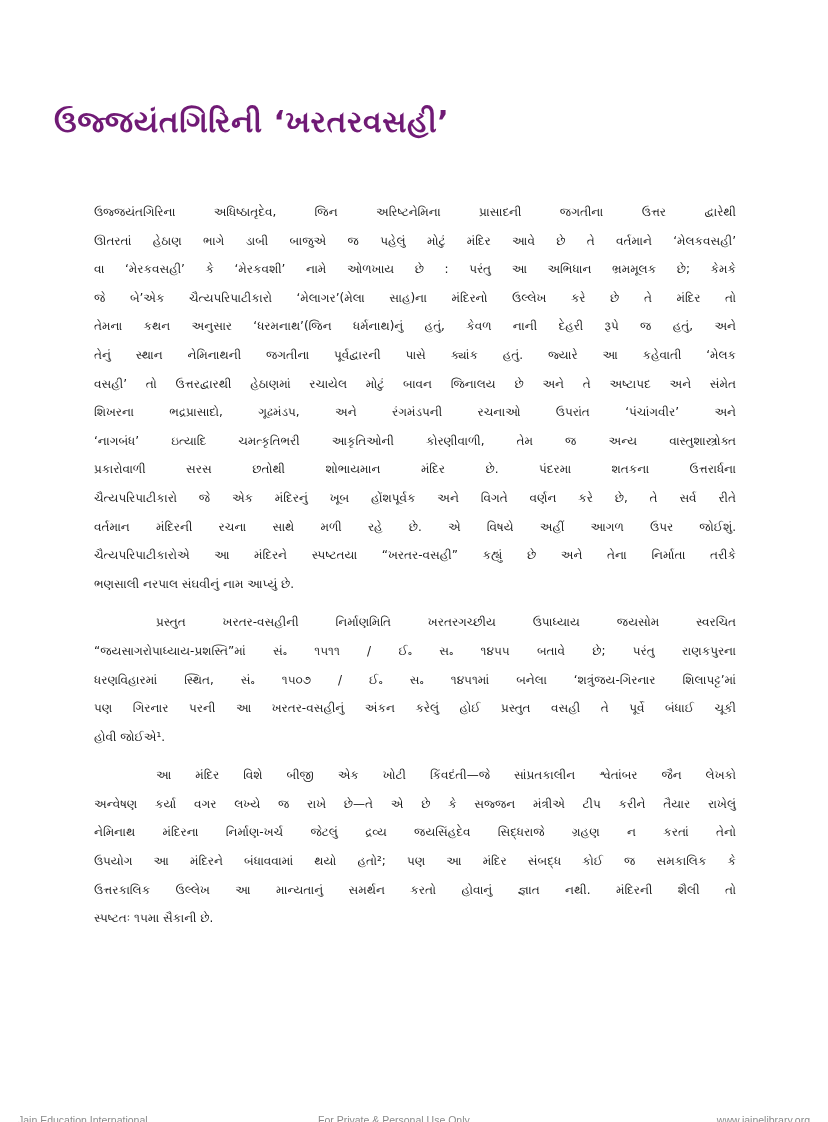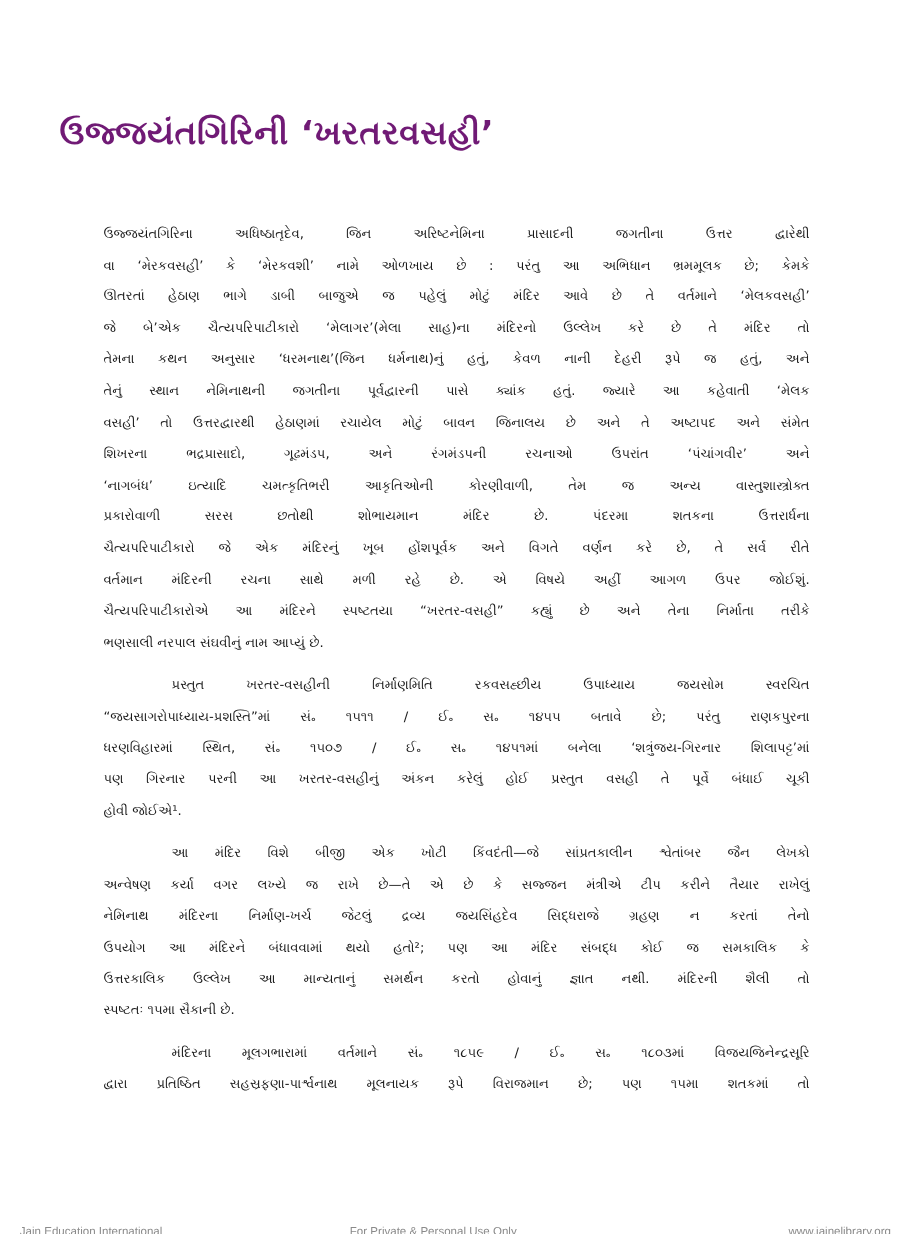--- a/index.html
+++ b/index.html
@@ -19,56 +19,52 @@
 </head>
 <body>
 
 <div class="page">
   <div class="title">ઉજ્જયંતગિરિની ‘ખરતરવસહી’</div>
 
   <div class="body">
 
     <div class="para">
       <span class="line">ઉજ્જયંતગિરિના અધિષ્ઠાતૃદેવ, જિન અરિષ્ટનેમિના પ્રાસાદની જગતીના ઉત્તર દ્વારેથી</span>
+      <span class="line">ઊતરતાં હેઠાણ ભાગે ડાબી બાજુએ જ પહેલું મોટું મંદિર આવે છે તે વર્તમાને ‘મેલકવસહી’</span>
       <span class="line">વા ‘મેરકવસહી’ કે ‘મેરકવશી’ નામે ઓળખાય છે : પરંતુ આ અભિધાન ભ્રમમૂલક છે; કેમકે</span>
-      <span class="line">ઊતરતાં હેઠાણ ભાગે ડાબી બાજુએ જ પહેલું મોટું મંદિર આવે છે તે વર્તમાને ‘મેલકવસહી’</span>
       <span class="line">જે બે’એક ચૈત્યપરિપાટીકારો ‘મેલાગર’(મેલા સાહ)ના મંદિરનો ઉલ્લેખ કરે છે તે મંદિર તો</span>
       <span class="line">તેમના કથન અનુસાર ‘ધરમનાથ’(જિન ધર્મનાથ)નું હતું, કેવળ નાની દેહરી રૂપે જ હતું, અને</span>
       <span class="line">તેનું સ્થાન નેમિનાથની જગતીના પૂર્વદ્વારની પાસે ક્યાંક હતું. જ્યારે આ કહેવાતી ‘મેલક</span>
       <span class="line">વસહી’ તો ઉત્તરદ્વારથી હેઠાણમાં રચાયેલ મોટું બાવન જિનાલય છે અને તે અષ્ટાપદ અને સંમેત</span>
       <span class="line">શિખરના ભદ્રપ્રાસાદો, ગૂઢમંડપ, અને રંગમંડપની રચનાઓ ઉપરાંત ‘પંચાંગવીર’ અને</span>
       <span class="line">‘નાગબંધ’ ઇત્યાદિ ચમત્કૃતિભરી આકૃતિઓની કોરણીવાળી, તેમ જ અન્ય વાસ્તુશાસ્ત્રોક્ત</span>
       <span class="line">પ્રકારોવાળી સરસ છતોથી શોભાયમાન મંદિર છે. પંદરમા શતકના ઉત્તરાર્ધના</span>
       <span class="line">ચૈત્યપરિપાટીકારો જે એક મંદિરનું ખૂબ હોંશપૂર્વક અને વિગતે વર્ણન કરે છે, તે સર્વ રીતે</span>
       <span class="line">વર્તમાન મંદિરની રચના સાથે મળી રહે છે. એ વિષયે અહીં આગળ ઉપર જોઈશું.</span>
       <span class="line">ચૈત્યપરિપાટીકારોએ આ મંદિરને સ્પષ્ટતયા “ખરતર-વસહી” કહ્યું છે અને તેના નિર્માતા તરીકે</span>
       <span class="line last">ભણસાલી નરપાલ સંઘવીનું નામ આપ્યું છે.</span>
     </div>
 
     <div class="para">
-      <span class="line" style="padding-left:62px">પ્રસ્તુત ખરતર-વસહીની નિર્માણમિતિ રકવસહ્છીય ઉપાધ્યાય જયસોમ સ્વરચિત</span>
+      <span class="line" style="padding-left:62px">પ્રસ્તુત ખરતર-વસહીની નિર્માણમિતિ ખરતરગચ્છીય ઉપાધ્યાય જયસોમ સ્વરચિત</span>
       <span class="line">“જયસાગરોપાધ્યાય-પ્રશસ્તિ”માં સં૰ ૧૫૧૧ / ઈ૰ સ૰ ૧૪૫૫ બતાવે છે; પરંતુ રાણકપુરના</span>
       <span class="line">ધરણવિહારમાં સ્થિત, સં૰ ૧૫૦૭ / ઈ૰ સ૰ ૧૪૫૧માં બનેલા ‘શત્રુંજય-ગિરનાર શિલાપટ્ટ’માં</span>
       <span class="line">પણ ગિરનાર પરની આ ખરતર-વસહીનું અંકન કરેલું હોઈ પ્રસ્તુત વસહી તે પૂર્વે બંધાઈ ચૂકી</span>
       <span class="line last">હોવી જોઈએ¹.</span>
     </div>
 
     <div class="para">
       <span class="line" style="padding-left:62px">આ મંદિર વિશે બીજી એક ખોટી કિંવદંતી—જે સાંપ્રતકાલીન શ્વેતાંબર જૈન લેખકો</span>
       <span class="line">અન્વેષણ કર્યા વગર લખ્યે જ રાખે છે—તે એ છે કે સજ્જન મંત્રીએ ટીપ કરીને તૈયાર રાખેલું</span>
       <span class="line">નેમિનાથ મંદિરના નિર્માણ-ખર્ચ જેટલું દ્રવ્ય જયસિંહદેવ સિદ્ધરાજે ગ્રહણ ન કરતાં તેનો</span>
       <span class="line">ઉપયોગ આ મંદિરને બંધાવવામાં થયો હતો²; પણ આ મંદિર સંબદ્ધ કોઈ જ સમકાલિક કે</span>
       <span class="line">ઉત્તરકાલિક ઉલ્લેખ આ માન્યતાનું સમર્થન કરતો હોવાનું જ્ઞાત નથી. મંદિરની શૈલી તો</span>
       <span class="line last">સ્પષ્ટતઃ ૧૫મા સૈકાની છે.</span>
     </div>
 
-    <div class="para">
-      <span class="line" style="padding-left:62px">મંદિરના મૂલગભારામાં વર્તમાને સં૰ ૧૮૫૯ / ઈ૰ સ૰ ૧૮૦૩માં વિજયજિનેન્દ્રસૂરિ</span>
-      <span class="line">દ્વારા પ્રતિષ્ઠિત સહસ્રફણા-પાર્શ્વનાથ મૂલનાયક રૂપે વિરાજમાન છે; પણ ૧૫મા શતકમાં તો</span>
-    </div>
   </div>
 
   <div class="footer">
     <span class="f-left">Jain Education International</span>
     <span class="f-center">For Private &amp; Personal Use Only</span>
     <span class="f-right">www.jainelibrary.org</span>
   </div>
 </div>
 
 </body></html>

